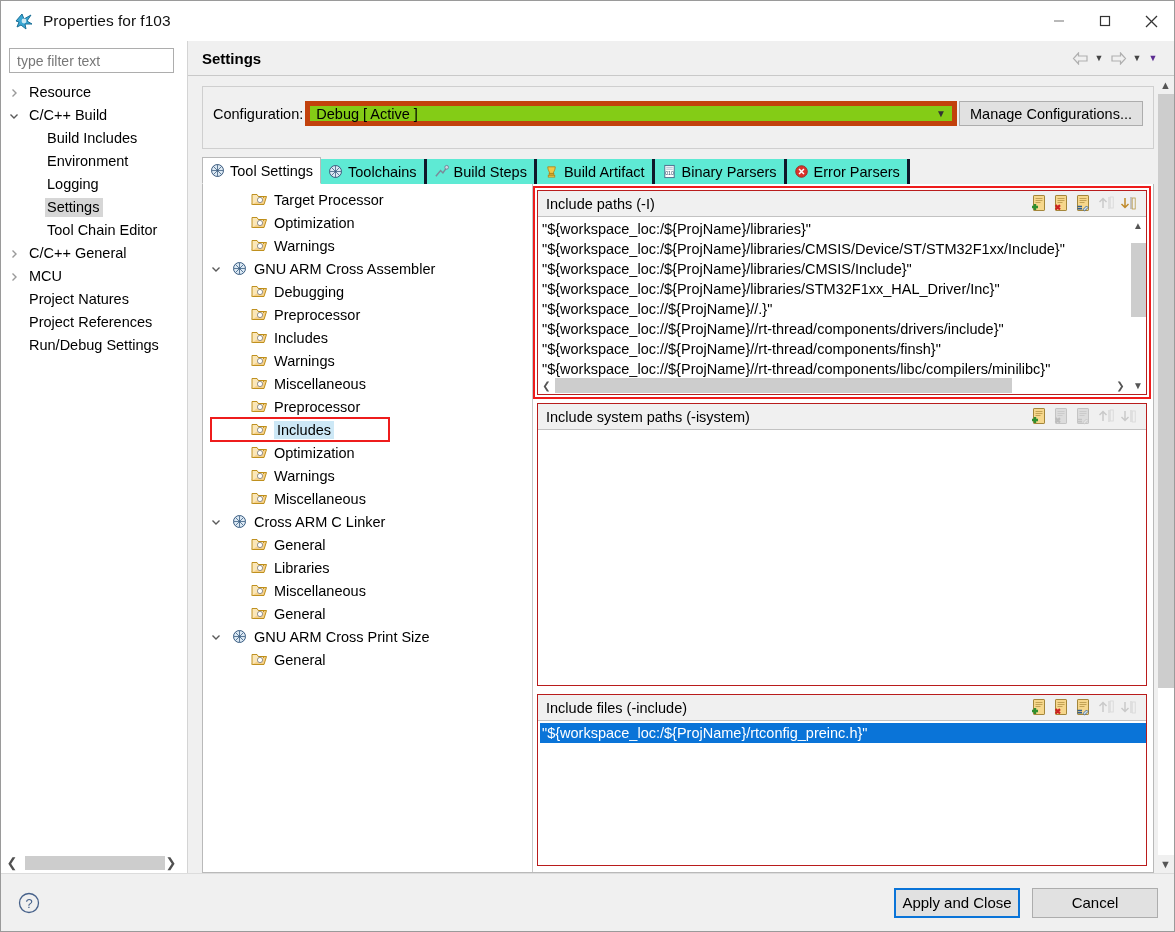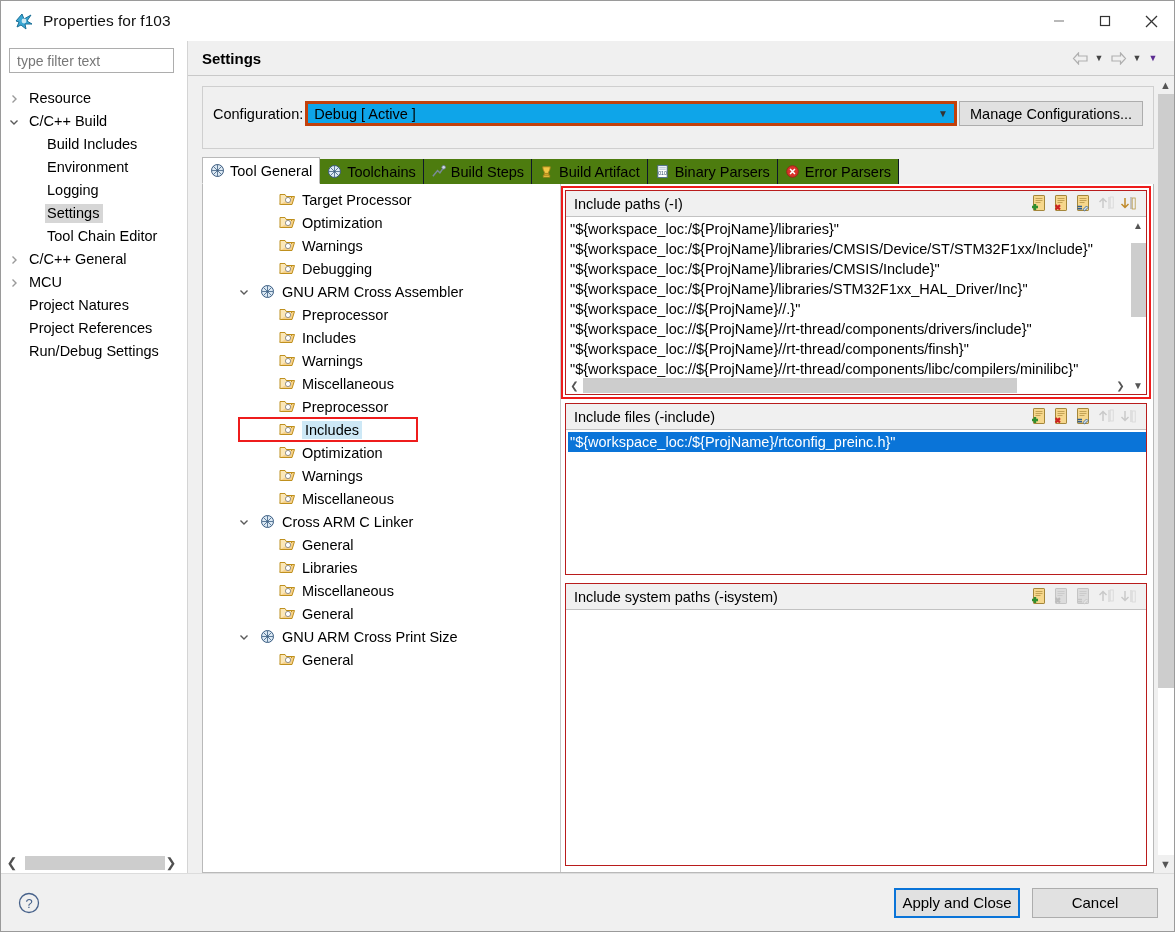--- a/index.html
+++ b/index.html
@@ -20,21 +20,21 @@
   .title-icon { width:22px; height:22px; margin-left:12px; margin-right:8px; position:relative; flex:0 0 22px; }
   .title-text { font-size:15.5px; color:#111; }
   .winbtns { margin-left:auto; display:flex; height:40px; }
   .winbtn { width:46px; height:40px; display:flex; align-items:center; justify-content:center; color:#333; }
 
   
   .dlg-body { flex:1 1 auto; display:flex; position:relative; min-height:0; }
 
   
   .leftcol { width:181px; flex:0 0 181px; display:flex; flex-direction:column; background:#fff; }
-  .filterbox { margin:7px 8px 12px 8px; height:25px; border:1px solid #adadad; background:#fff; display:flex; align-items:center; padding:0 5px; }
+  .filterbox { margin:7px 8px 6px 8px; height:25px; border:1px solid #adadad; background:#fff; display:flex; align-items:center; padding:0 5px; }
   .filterbox input { border:0; outline:none; width:100%; font-family:inherit; font-size:14px; color:#555; background:transparent; }
   .filterbox input::placeholder { color:#777; }
   .tree-left { flex:1 1 auto; overflow:hidden; padding-top:2px; position:relative; }
   .trow { height:23px; display:flex; align-items:center; white-space:nowrap; font-size:14.5px; cursor:default; }
   .trow .twist { width:18px; flex:0 0 18px; text-align:center; color:#6b6b6b; font-size:11px; line-height:1; }
   .trow.sel .tlabel { background:#d6d6d6; }
   .tlabel { padding:1px 4px 2px 2px; }
   .lvl0 { padding-left:8px; }
   .lvl1 { padding-left:44px; }
   .hscroll { height:22px; flex:0 0 22px; border-top:1px solid #fff; background:#fff; display:flex; align-items:center; padding:0 2px; }
@@ -53,32 +53,32 @@
   .caret { width:14px; height:20px; display:flex; align-items:center; justify-content:center; font-size:9px; color:#444; }
   .caret.purple { color:#5c2d91; }
   .hdr-rule { height:1px; background:#c9c9c9; margin:0 0 0 0; }
 
   .pagearea { flex:1 1 auto; display:flex; min-height:0; }
   .pagecontent { flex:1 1 auto; min-width:0; display:flex; flex-direction:column; padding:10px 2px 0 14px; }
 
   .cfgbox { border:1px solid #cfcfcf; background:#f0f0f0; padding:14px 10px 22px 10px; }
   .cfgrow { display:flex; align-items:center; gap:2px; }
   .cfglabel { font-size:14.5px; }
-  .cfgcombo { flex:1 1 auto; height:25px; border:3px solid #c2410c; background:#0ea5e9; display:flex; align-items:center; padding:7px 6px; font-size:14.5px; min-width:0; }
+  .cfgcombo { flex:1 1 auto; height:25px; border:5px solid #c2410c; background:#84cc16; display:flex; align-items:center; padding:7px 6px; font-size:14.5px; min-width:0; }
   .cfgcombo .cval { flex:1 1 auto; white-space:nowrap; overflow:hidden; }
   .cfgcombo .cdrop { font-size:10px; color:#333; padding-left:6px; }
   .btn { border:1px solid #adadad; background:#e1e1e1; height:25px; padding:0 10px; font-family:inherit; font-size:14.5px; display:flex; align-items:center; justify-content:center; white-space:nowrap; }
 
   
   .tabstrip { display:flex; align-items:flex-end; height:27px; margin-top:8px; position:relative; }
-  .tab { height:25px; display:flex; align-items:center; gap:5px; padding:0 7px; font-size:14.5px; background:#4d7c0f; border-right:1px solid #0f172a; white-space:nowrap; }
+  .tab { height:25px; display:flex; align-items:center; gap:5px; padding:0 7px; font-size:14.5px; background:#5eead4; border-right:3px solid #0f172a; white-space:nowrap; }
   .tab.active { background:#fff; border:1px solid #b9b9b9; border-bottom:1px solid #fff; height:27px; position:relative; z-index:2; }
 
   
-  .panes { flex:1 1 auto; display:flex; min-height:0; background:#fff; border:1px solid #b9b9b9; border-top:0;padding-left:28px; }
+  .panes { flex:1 1 auto; display:flex; min-height:0; background:#fff; border:1px solid #b9b9b9; border-top:0; }
   .pane-tree { width:330px; flex:0 0 330px; border-right:1px solid #c8c8c8; overflow:hidden; padding-top:4px; position:relative; background:#fff; }
   .ttrow { height:23px; display:flex; align-items:center; white-space:nowrap; font-size:14.5px; }
   .ttrow .twist2 { width:20px; flex:0 0 20px; text-align:center; color:#5a5a5a; font-size:11px; }
   .ttrow .ic { width:19px; flex:0 0 19px; margin-right:4px; }
   .ttrow.i0 { padding-left:8px; }
   .ttrow.i1 { padding-left:28px; }
   .ttrow.sel .ttlabel { background:#cde8f6; padding:1px 3px; }
 
   .pane-right { flex:1 1 auto; min-width:0; display:flex; flex-direction:column; padding:6px 6px 6px 4px; gap:8px; background:#fff; }
 
@@ -263,21 +263,21 @@
           </div>
 
           <div class="tabstrip" id="tabstrip">
               <div class="tab active">
                 <span>
                   <svg width="15" height="15" viewBox="0 0 16 16">
                     <circle cx="8" cy="8" r="6.4" fill="#dce9f4" stroke="#36557a" stroke-width="1"></circle>
                     <path d="M1.8 8 L14.2 8 M8 1.6 L8 14.4 M3.5 3.5 L12.5 12.5 M12.5 3.5 L3.5 12.5" stroke="#36557a" stroke-width="0.8"></path>
                   </svg>
                 </span>
-                <span>Tool General</span>
+                <span>Tool Settings</span>
               </div>
               <div class="tab">
                 <span>
                   <svg width="15" height="15" viewBox="0 0 16 16">
                     <circle cx="8" cy="8" r="6.4" fill="#dce9f4" stroke="#36557a" stroke-width="1"></circle>
                     <path d="M1.8 8 L14.2 8 M8 1.6 L8 14.4 M3.5 3.5 L12.5 12.5 M12.5 3.5 L3.5 12.5" stroke="#36557a" stroke-width="0.8"></path>
                   </svg>
                 </span>
                 <span>Toolchains</span>
               </div>
@@ -349,44 +349,44 @@
                   <span class="twist2"></span>
                   <span class="ic">
                     <svg width="17" height="15" viewBox="0 0 17 15">
                       <path d="M1 12.5 L3.5 4.5 L15.5 4.5 L13 12.5 Z" fill="#f5d089" stroke="#b8860b" stroke-width="0.9"></path>
                       <path d="M1 12.5 L1 2.5 L6 2.5 L7.3 4.5 L12.5 4.5 L12.5 6" fill="#fbe7b8" stroke="#b8860b" stroke-width="0.9"></path>
                       <circle cx="9" cy="8" r="2.6" fill="#fff" stroke="#7a7a7a" stroke-width="0.8"></circle>
                     </svg>
                   </span>
                   <span class="ttlabel">Warnings</span>
                 </div>
-                <div class="ttrow i1">
-                  <span class="twist2"></span>
-                  <span class="ic">
-                    <svg width="17" height="15" viewBox="0 0 17 15">
-                      <path d="M1 12.5 L3.5 4.5 L15.5 4.5 L13 12.5 Z" fill="#f5d089" stroke="#b8860b" stroke-width="0.9"></path>
-                      <path d="M1 12.5 L1 2.5 L6 2.5 L7.3 4.5 L12.5 4.5 L12.5 6" fill="#fbe7b8" stroke="#b8860b" stroke-width="0.9"></path>
-                      <circle cx="9" cy="8" r="2.6" fill="#fff" stroke="#7a7a7a" stroke-width="0.8"></circle>
-                    </svg>
-                  </span>
-                  <span class="ttlabel">Debugging</span>
-                </div>
                 <div class="ttrow i0">
                   <span class="twist2">
                     <svg width="10" height="10" viewBox="0 0 10 10">
                       <path d="M1.5 3.5 L5 7 L8.5 3.5" fill="none" stroke="#5a5a5a" stroke-width="1.4"></path>
                     </svg>
                   </span>
                   <span class="ic">
                     <svg width="17" height="15" viewBox="0 0 17 15">
                       <circle cx="8.5" cy="7.5" r="6" fill="#dce9f4" stroke="#3a5d82" stroke-width="1"></circle>
                       <path d="M3 7.5 L14 7.5 M8.5 2 L8.5 13 M4.5 3.5 L12.5 11.5 M12.5 3.5 L4.5 11.5" stroke="#3a5d82" stroke-width="0.8"></path>
                     </svg>
                   </span>
                   <span class="ttlabel">GNU ARM Cross Assembler</span>
+                </div>
+                <div class="ttrow i1">
+                  <span class="twist2"></span>
+                  <span class="ic">
+                    <svg width="17" height="15" viewBox="0 0 17 15">
+                      <path d="M1 12.5 L3.5 4.5 L15.5 4.5 L13 12.5 Z" fill="#f5d089" stroke="#b8860b" stroke-width="0.9"></path>
+                      <path d="M1 12.5 L1 2.5 L6 2.5 L7.3 4.5 L12.5 4.5 L12.5 6" fill="#fbe7b8" stroke="#b8860b" stroke-width="0.9"></path>
+                      <circle cx="9" cy="8" r="2.6" fill="#fff" stroke="#7a7a7a" stroke-width="0.8"></circle>
+                    </svg>
+                  </span>
+                  <span class="ttlabel">Debugging</span>
                 </div>
                 <div class="ttrow i1">
                   <span class="twist2"></span>
                   <span class="ic">
                     <svg width="17" height="15" viewBox="0 0 17 15">
                       <path d="M1 12.5 L3.5 4.5 L15.5 4.5 L13 12.5 Z" fill="#f5d089" stroke="#b8860b" stroke-width="0.9"></path>
                       <path d="M1 12.5 L1 2.5 L6 2.5 L7.3 4.5 L12.5 4.5 L12.5 6" fill="#fbe7b8" stroke="#b8860b" stroke-width="0.9"></path>
                       <circle cx="9" cy="8" r="2.6" fill="#fff" stroke="#7a7a7a" stroke-width="0.8"></circle>
                     </svg>
                   </span>
@@ -631,20 +631,69 @@
                   <div class="vsb">
                     <div class="sarr">▲</div>
                     <div class="strack">
                         <div class="sthumb" style="top:6%;height:52%;"></div>
                       </div>
                     <div class="sarr">▼</div>
                   </div>
                 </div>
               </div>
 
+              <div class="group" style="flex:1 1 auto;">
+                <div class="grp-hdr">
+                  <span class="grp-title">Include system paths (-isystem)</span>
+                  <span class="grp-tools" id="tools-sys">
+                      <span class="tool">
+                        <svg width="18" height="18" viewBox="0 0 18 18">
+                          <rect x="2.5" y="1.5" width="11" height="15" rx="0.6" fill="#f6d78c" stroke="#9a7a2a" stroke-width="0.9"></rect>
+                          <path d="M4.5 4.5 L11.5 4.5 M4.5 6.5 L11.5 6.5 M4.5 8.5 L9.5 8.5" stroke="#9a7a2a" stroke-width="0.7" opacity="0.8"></path>
+                          <path d="M2 11 L2 17 M-1 14 L5 14" transform="translate(2,-1)" stroke="#2f8f2f" stroke-width="2.4"></path>
+                        </svg>
+                      </span>
+                      <span class="tool">
+                        <svg width="18" height="18" viewBox="0 0 18 18">
+                          <rect x="2.5" y="1.5" width="11" height="15" rx="0.6" fill="#dcdcdc" stroke="#bfbfbf" stroke-width="0.9"></rect>
+                          <path d="M4.5 4.5 L11.5 4.5 M4.5 6.5 L11.5 6.5 M4.5 8.5 L9.5 8.5" stroke="#bfbfbf" stroke-width="0.7" opacity="0.8"></path>
+                          <path d="M1.6 11.6 L6 16 M6 11.6 L1.6 16" transform="translate(1,-0.5)" stroke="#bdbdbd" stroke-width="2.2"></path>
+                        </svg>
+                      </span>
+                      <span class="tool">
+                        <svg width="18" height="18" viewBox="0 0 18 18">
+                          <rect x="2.5" y="1.5" width="11" height="15" rx="0.6" fill="#dcdcdc" stroke="#bfbfbf" stroke-width="0.9"></rect>
+                          <path d="M4.5 4.5 L11.5 4.5 M4.5 6.5 L11.5 6.5 M4.5 8.5 L9.5 8.5" stroke="#bfbfbf" stroke-width="0.7" opacity="0.8"></path>
+                          <path d="M2.5 12.5 L7 12.5 M2.5 14.8 L7 14.8" stroke="#c4c4c4" stroke-width="1.6"></path>
+                          <path d="M8 15.5 L11.5 12 L13 13.5 L9.6 17 Z" fill="#e4e4e4" stroke="#c4c4c4" stroke-width="0.8"></path>
+                        </svg>
+                      </span>
+                      <span class="tool">
+                        <svg width="18" height="18" viewBox="0 0 18 18">
+                          <path d="M6 14 L6 5 M2.5 8 L6 4.5 L9.5 8" fill="none" stroke="#c9c9c9" stroke-width="1.5"></path>
+                          <path d="M12 3 L12 15" stroke="#cfcfcf" stroke-width="1"></path>
+                          <rect x="13.2" y="3" width="3" height="11" fill="none" stroke="#d6d6d6" stroke-width="0.8"></rect>
+                        </svg>
+                      </span>
+                      <span class="tool">
+                        <svg width="18" height="18" viewBox="0 0 18 18">
+                          <path d="M6 4 L6 13 M2.5 10 L6 13.5 L9.5 10" fill="none" stroke="#c9c9c9" stroke-width="1.5"></path>
+                          <path d="M12 3 L12 15" stroke="#cfcfcf" stroke-width="1"></path>
+                          <rect x="13.2" y="4" width="3" height="11" fill="none" stroke="#d6d6d6" stroke-width="0.8"></rect>
+                        </svg>
+                      </span>
+                    </span>
+                </div>
+                <div class="grp-body">
+                  <div class="listwrap">
+                      <div class="list" id="list-sys"></div>
+                    </div>
+                </div>
+              </div>
+
               <div class="group" style="flex:0 0 172px;">
                 <div class="grp-hdr">
                   <span class="grp-title">Include files (-include)</span>
                   <span class="grp-tools" id="tools-files">
                       <span class="tool">
                         <svg width="18" height="18" viewBox="0 0 18 18">
                           <rect x="2.5" y="1.5" width="11" height="15" rx="0.6" fill="#f6d78c" stroke="#9a7a2a" stroke-width="0.9"></rect>
                           <path d="M4.5 4.5 L11.5 4.5 M4.5 6.5 L11.5 6.5 M4.5 8.5 L9.5 8.5" stroke="#9a7a2a" stroke-width="0.7" opacity="0.8"></path>
                           <path d="M2 11 L2 17 M-1 14 L5 14" transform="translate(2,-1)" stroke="#2f8f2f" stroke-width="2.4"></path>
                         </svg>
@@ -678,69 +727,20 @@
                           <rect x="13.2" y="4" width="3" height="11" fill="none" stroke="#d6d6d6" stroke-width="0.8"></rect>
                         </svg>
                       </span>
                     </span>
                 </div>
                 <div class="grp-body">
                   <div class="listwrap">
                       <div class="list" id="list-files">
                         <div class="lrow sel">"${workspace_loc:/${ProjName}/rtconfig_preinc.h}"</div>
                       </div>
-                    </div>
-                </div>
-              </div>
-
-              <div class="group" style="flex:1 1 auto;">
-                <div class="grp-hdr">
-                  <span class="grp-title">Include system paths (-isystem)</span>
-                  <span class="grp-tools" id="tools-sys">
-                      <span class="tool">
-                        <svg width="18" height="18" viewBox="0 0 18 18">
-                          <rect x="2.5" y="1.5" width="11" height="15" rx="0.6" fill="#f6d78c" stroke="#9a7a2a" stroke-width="0.9"></rect>
-                          <path d="M4.5 4.5 L11.5 4.5 M4.5 6.5 L11.5 6.5 M4.5 8.5 L9.5 8.5" stroke="#9a7a2a" stroke-width="0.7" opacity="0.8"></path>
-                          <path d="M2 11 L2 17 M-1 14 L5 14" transform="translate(2,-1)" stroke="#2f8f2f" stroke-width="2.4"></path>
-                        </svg>
-                      </span>
-                      <span class="tool">
-                        <svg width="18" height="18" viewBox="0 0 18 18">
-                          <rect x="2.5" y="1.5" width="11" height="15" rx="0.6" fill="#dcdcdc" stroke="#bfbfbf" stroke-width="0.9"></rect>
-                          <path d="M4.5 4.5 L11.5 4.5 M4.5 6.5 L11.5 6.5 M4.5 8.5 L9.5 8.5" stroke="#bfbfbf" stroke-width="0.7" opacity="0.8"></path>
-                          <path d="M1.6 11.6 L6 16 M6 11.6 L1.6 16" transform="translate(1,-0.5)" stroke="#bdbdbd" stroke-width="2.2"></path>
-                        </svg>
-                      </span>
-                      <span class="tool">
-                        <svg width="18" height="18" viewBox="0 0 18 18">
-                          <rect x="2.5" y="1.5" width="11" height="15" rx="0.6" fill="#dcdcdc" stroke="#bfbfbf" stroke-width="0.9"></rect>
-                          <path d="M4.5 4.5 L11.5 4.5 M4.5 6.5 L11.5 6.5 M4.5 8.5 L9.5 8.5" stroke="#bfbfbf" stroke-width="0.7" opacity="0.8"></path>
-                          <path d="M2.5 12.5 L7 12.5 M2.5 14.8 L7 14.8" stroke="#c4c4c4" stroke-width="1.6"></path>
-                          <path d="M8 15.5 L11.5 12 L13 13.5 L9.6 17 Z" fill="#e4e4e4" stroke="#c4c4c4" stroke-width="0.8"></path>
-                        </svg>
-                      </span>
-                      <span class="tool">
-                        <svg width="18" height="18" viewBox="0 0 18 18">
-                          <path d="M6 14 L6 5 M2.5 8 L6 4.5 L9.5 8" fill="none" stroke="#c9c9c9" stroke-width="1.5"></path>
-                          <path d="M12 3 L12 15" stroke="#cfcfcf" stroke-width="1"></path>
-                          <rect x="13.2" y="3" width="3" height="11" fill="none" stroke="#d6d6d6" stroke-width="0.8"></rect>
-                        </svg>
-                      </span>
-                      <span class="tool">
-                        <svg width="18" height="18" viewBox="0 0 18 18">
-                          <path d="M6 4 L6 13 M2.5 10 L6 13.5 L9.5 10" fill="none" stroke="#c9c9c9" stroke-width="1.5"></path>
-                          <path d="M12 3 L12 15" stroke="#cfcfcf" stroke-width="1"></path>
-                          <rect x="13.2" y="4" width="3" height="11" fill="none" stroke="#d6d6d6" stroke-width="0.8"></rect>
-                        </svg>
-                      </span>
-                    </span>
-                </div>
-                <div class="grp-body">
-                  <div class="listwrap">
-                      <div class="list" id="list-sys"></div>
                     </div>
                 </div>
               </div>
 
             </div>
           </div>
         </div>
 
         <div class="outer-vsb">
           <div class="sarr">▲</div>

